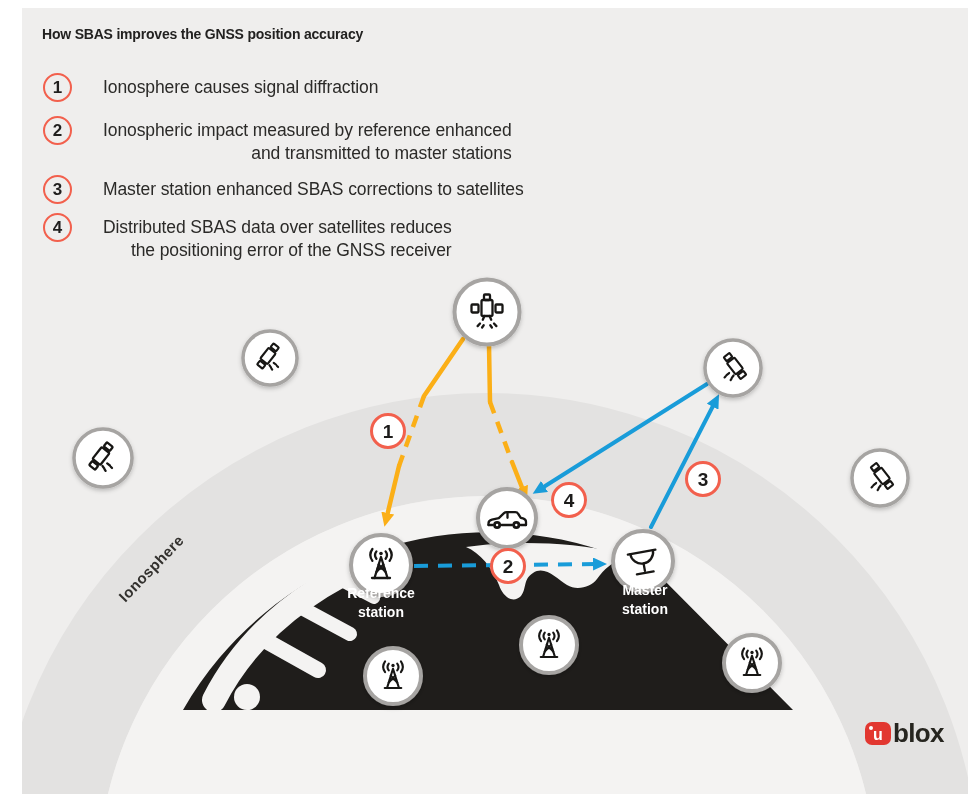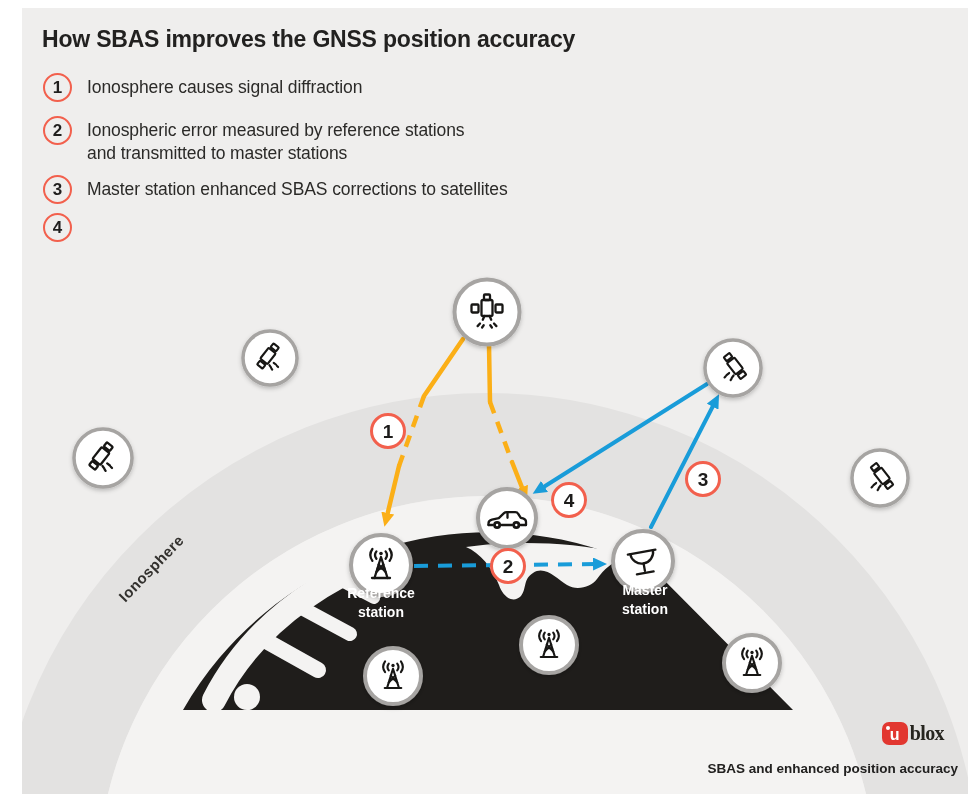--- a/index.html
+++ b/index.html
@@ -23,31 +23,31 @@
   .ln-y.dash{stroke-dasharray:12 9;stroke-linecap:butt;}
   .ln-b{stroke:var(--c-blue,#199cd9);stroke-width:4;fill:none;stroke-linecap:round;}
   .ln-b.dash{stroke-dasharray:14 10;stroke-linecap:butt;}
   .arw-y{fill:var(--c-yellow,#fbaf17);}
   .arw-b{fill:var(--c-blue,#199cd9);}
   .ic{fill:none;stroke:#171614;stroke-width:2.3;stroke-linecap:round;stroke-linejoin:round;}
   .icf{fill:#171614;stroke:none;}
   svg text{font-family:"Liberation Sans",sans-serif;}
 
   
-  .title{position:absolute;left:42px;top:26px;font-size:23px;font-weight:700;color:#222120;letter-spacing:-.2px;}
+  .title{position:absolute;left:42px;top:26px;font-size:14px;font-weight:700;color:#222120;letter-spacing:-.2px;}
   .lg-item{position:absolute;left:43px;display:flex;align-items:flex-start;}
   .lg-badge{width:29px;height:29px;box-sizing:border-box;border:2.5px solid var(--c-coral,#f2604d);
             border-radius:50%;display:flex;align-items:center;justify-content:center;
             font-size:17px;font-weight:700;color:#201f1e;flex:none;}
-  .lg-text{margin-left:15px;font-size:17.5px;line-height:23px;color:#2b2a28;padding-top:3px;letter-spacing:-.1px;}
+  .lg-text{margin-left:31px;font-size:17.5px;line-height:23px;color:#2b2a28;padding-top:3px;letter-spacing:-.1px;text-align:right;}
   .brand{position:absolute;top:721px;right:24px;display:flex;align-items:center;height:25px;}
   .brand-mark{position:relative;width:26px;height:23px;border-radius:7px;background:var(--c-logo-red,#e23730);margin-right:2px;}
   .brand-u{position:absolute;left:50%;top:56%;transform:translate(-50%,-50%);color:#fff;font-weight:700;font-size:16px;line-height:1;}
   .brand-dot{position:absolute;left:4px;top:3.5px;width:4.5px;height:4.5px;border-radius:50%;background:#fff;}
-  .brand-rest{font-size:20px;font-weight:700;color:#26251f;letter-spacing:-.6px;font-family:Liberation Serif, serif;}
+  .brand-rest{font-size:26px;font-weight:700;color:#26251f;letter-spacing:-.6px;}
   .caption{position:absolute;top:761px;right:10px;font-size:13.5px;font-weight:700;color:#222120;}
 </style>
 </head>
 <body>
 
 <div class="stage">
 
   <svg width="968" height="798" viewBox="0 0 968 798">
     <defs>
       <clipPath id="cv">
@@ -222,36 +222,39 @@
 
   <div class="lg-item" style="top:73px;">
     <div class="lg-badge">1</div>
     <div class="lg-text">
       <div>Ionosphere causes signal diffraction</div>
     </div>
   </div>
   <div class="lg-item" style="top:116px;">
     <div class="lg-badge">2</div>
     <div class="lg-text">
-      <div>Ionospheric error measured by reference stations</div>
+      <div>Ionospheric impact measured by reference enhanced</div>
       <div>and transmitted to master stations</div>
     </div>
   </div>
   <div class="lg-item" style="top:175px;">
     <div class="lg-badge">3</div>
     <div class="lg-text">
       <div>Master station enhanced SBAS corrections to satellites</div>
     </div>
   </div>
   <div class="lg-item" style="top:213px;">
     <div class="lg-badge">4</div>
+    <div class="lg-text">
+      <div>Distributed SBAS data over satellites reduces</div>
+      <div>the positioning error of the GNSS receiver</div>
+    </div>
   </div>
 
   <div class="brand">
     <div class="brand-mark">
       <span class="brand-dot"></span>
       <span class="brand-u">u</span>
     </div>
     <span class="brand-rest">blox</span>
   </div>
-  <div class="caption">SBAS and enhanced position accuracy</div>
 
 </div>
 
 </body></html>

